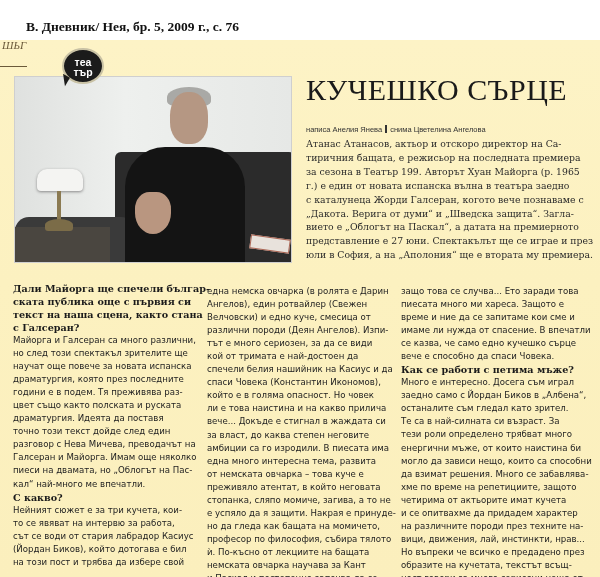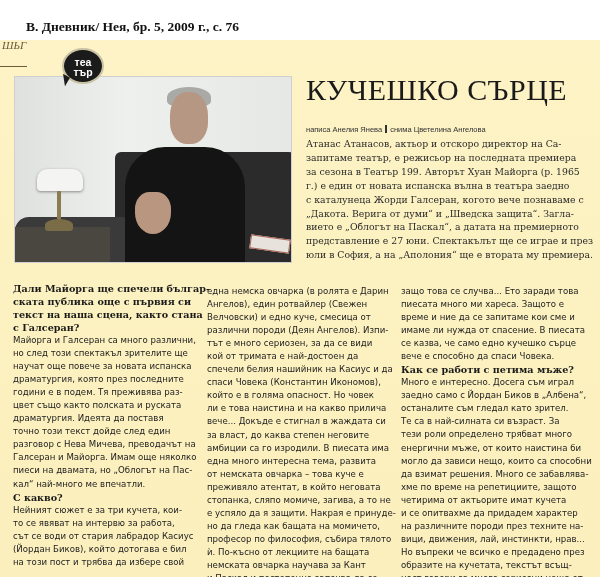--- a/index.html
+++ b/index.html
@@ -109,21 +109,21 @@
   </div>
 
   <div class="title">КУЧЕШКО СЪРЦЕ</div>
 
   <div class="byline">
     <span>написа Анелия Янева</span><span class="sep"></span><span>снима Цветелина Ангелова</span>
   </div>
 
   <div class="lede" id="lede">
       <p>Атанас Атанасов, актьор и отскоро директор на Са-</p>
-      <p>запитаме театър, е режисьор на последната премиера</p>
+      <p>тиричния бащата, е режисьор на последната премиера</p>
       <p>за сезона в Театър 199. Авторът Хуан Майорга (р. 1965</p>
       <p>г.) е един от новата испанска вълна в театъра заедно</p>
       <p>с каталунеца Жорди Галсеран, когото вече познаваме с</p>
       <p>„Дакота. Верига от думи“ и „Шведска защита“. Загла-</p>
       <p>вието е „Облогът на Паскал“, а датата на премиерното</p>
       <p>представление е 27 юни. Спектакълът ще се играе и през</p>
       <p>юли в София, а на „Аполония“ ще е втората му премиера.</p>
     </div>
 
   <div class="col col1" id="col0">
@@ -183,21 +183,21 @@
         <p>ѝ. По-късно от лекциите на бащата</p>
         <p>немската овчарка научава за Кант</p>
         <p>и Паскал и постепенно започва да се</p>
       </div>
     </div>
   <div class="col col3" id="col2">
       <div class="a">
         <p>защо това се случва... Ето заради това</p>
         <p>пиесата много ми хареса. Защото е</p>
         <p>време и ние да се запитаме кои сме и</p>
-        <p>имаме ли нужда от спасение. В пиесата</p>
+        <p>имаме ли нужда от спасение. В впечатли</p>
         <p>се казва, че само едно кучешко сърце</p>
         <p>вече е способно да спаси Човека.</p>
       </div>
       <div class="q">
         <p>Как се работи с петима мъже?</p>
       </div>
       <div class="a">
         <p>Много е интересно. Досега съм играл</p>
         <p>заедно само с Йордан Биков в „Албена“,</p>
         <p>останалите съм гледал като зрител.</p>

